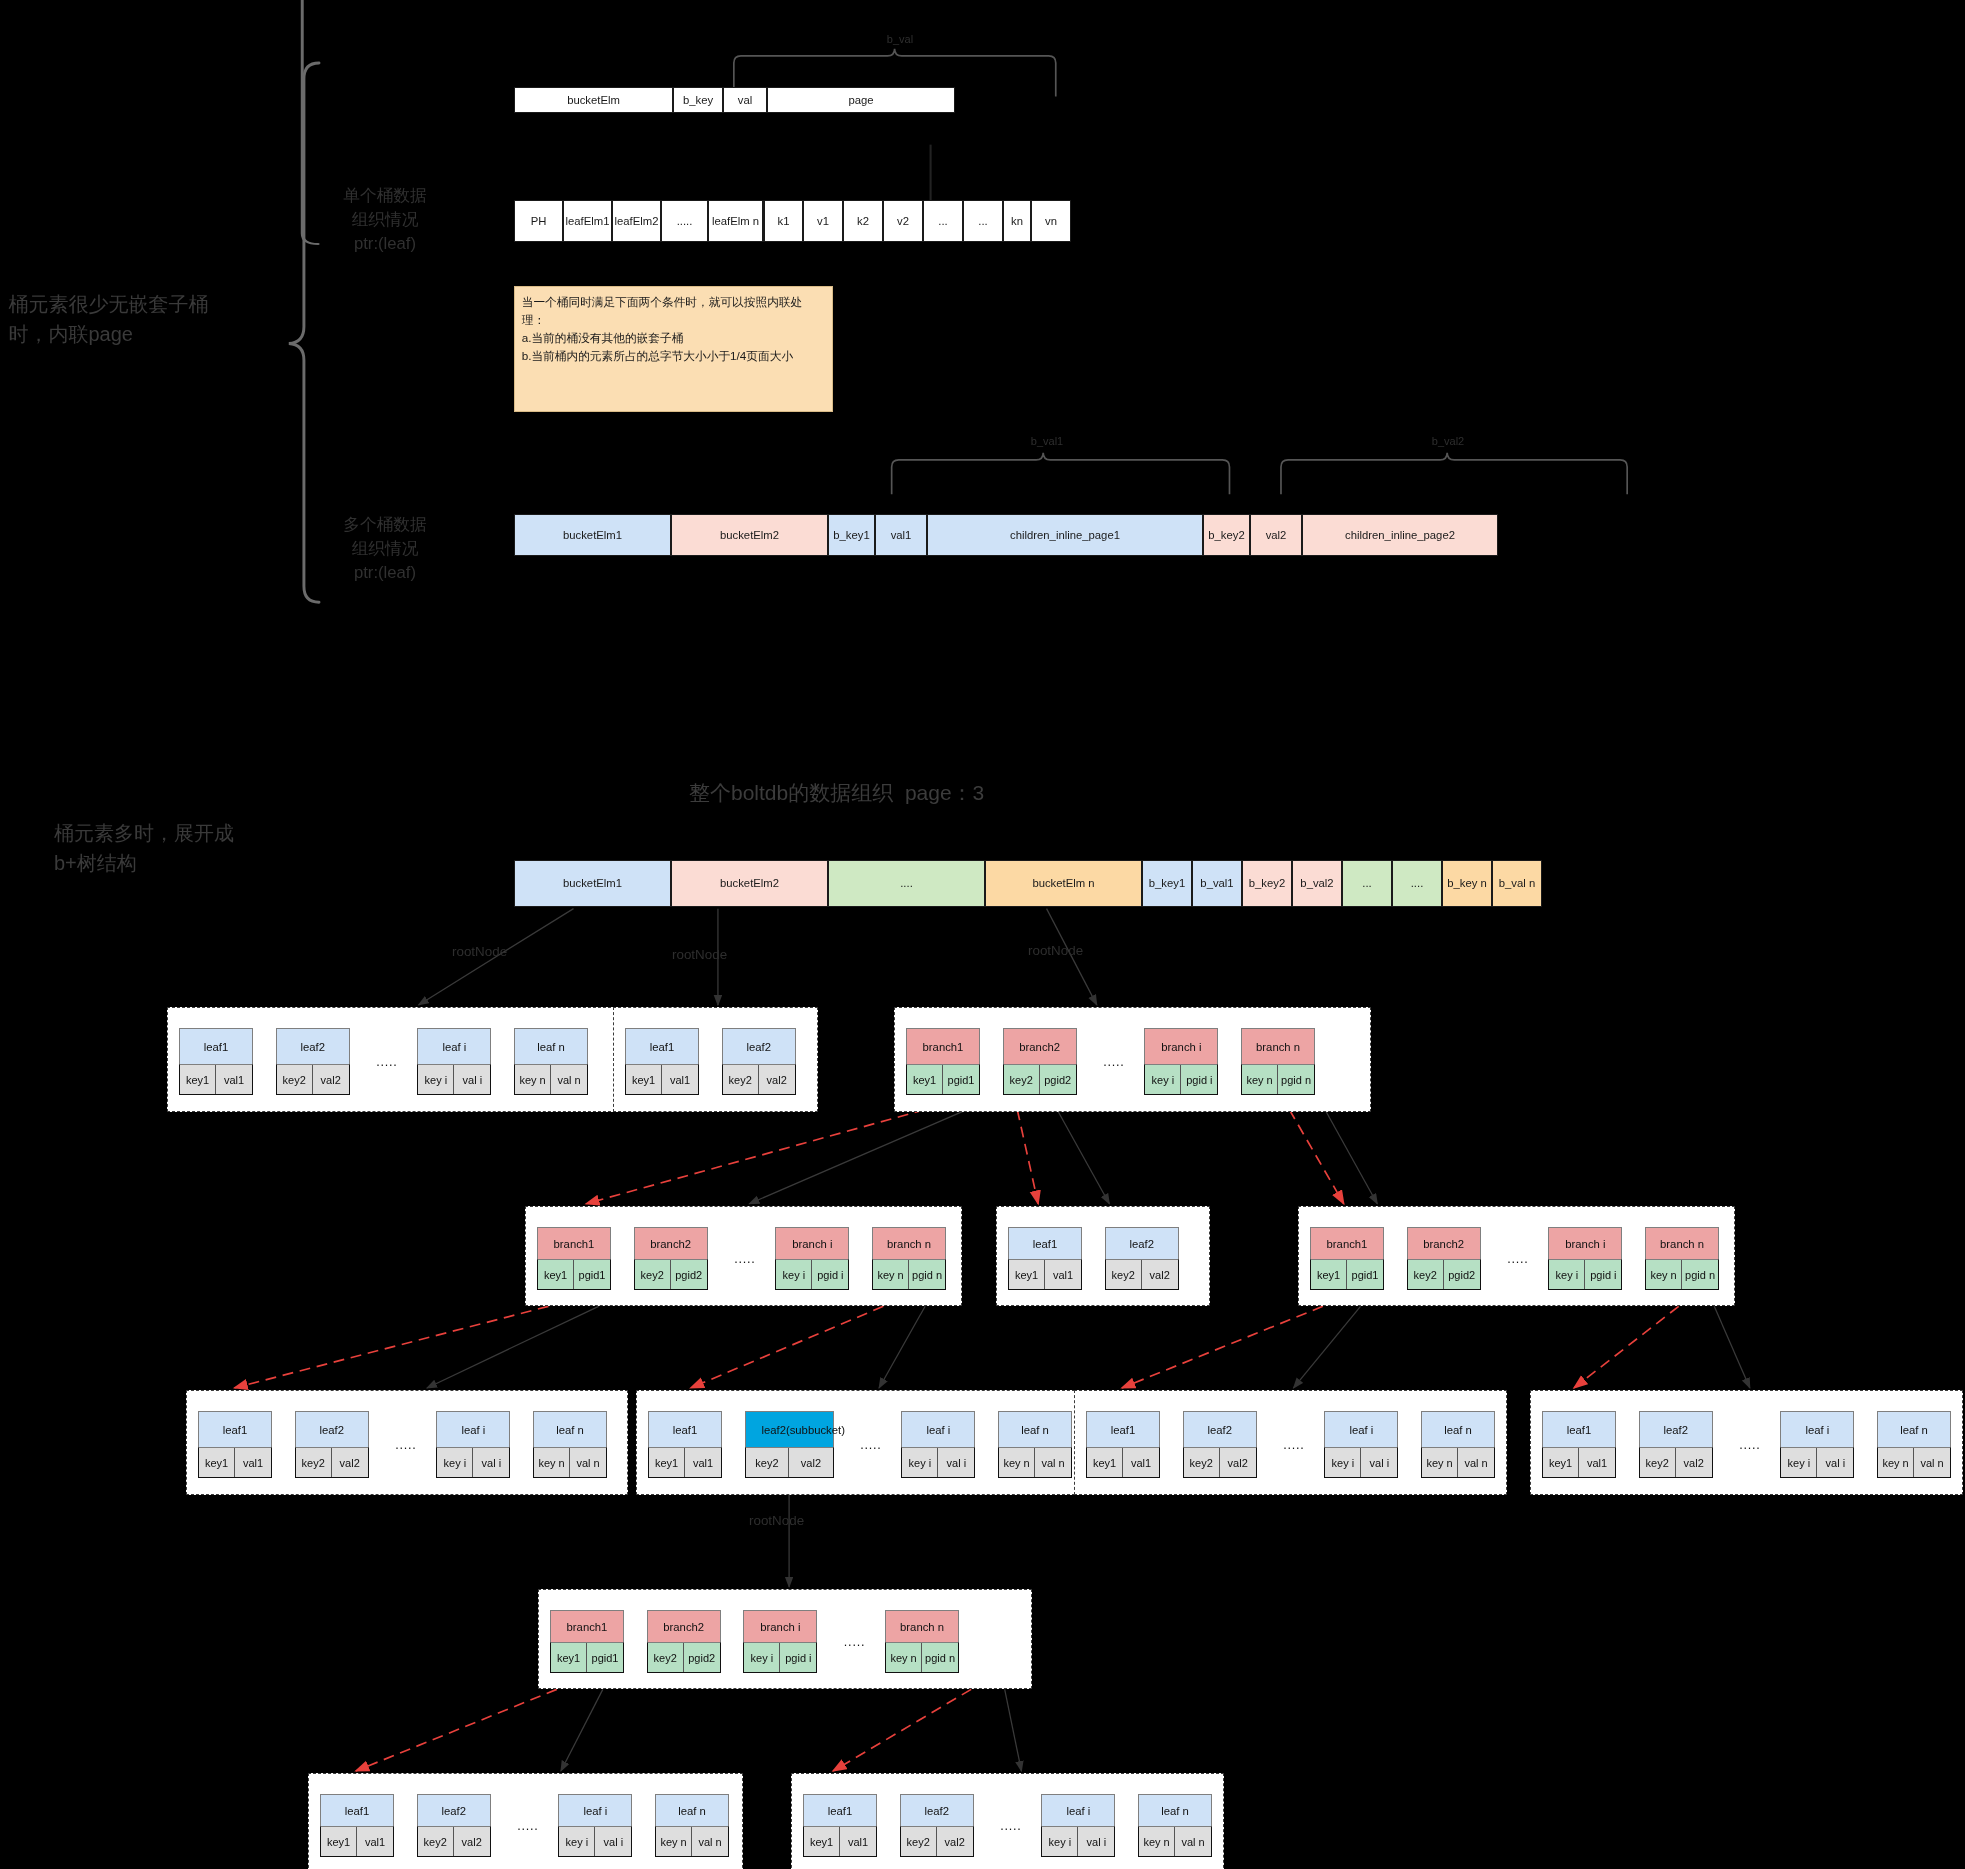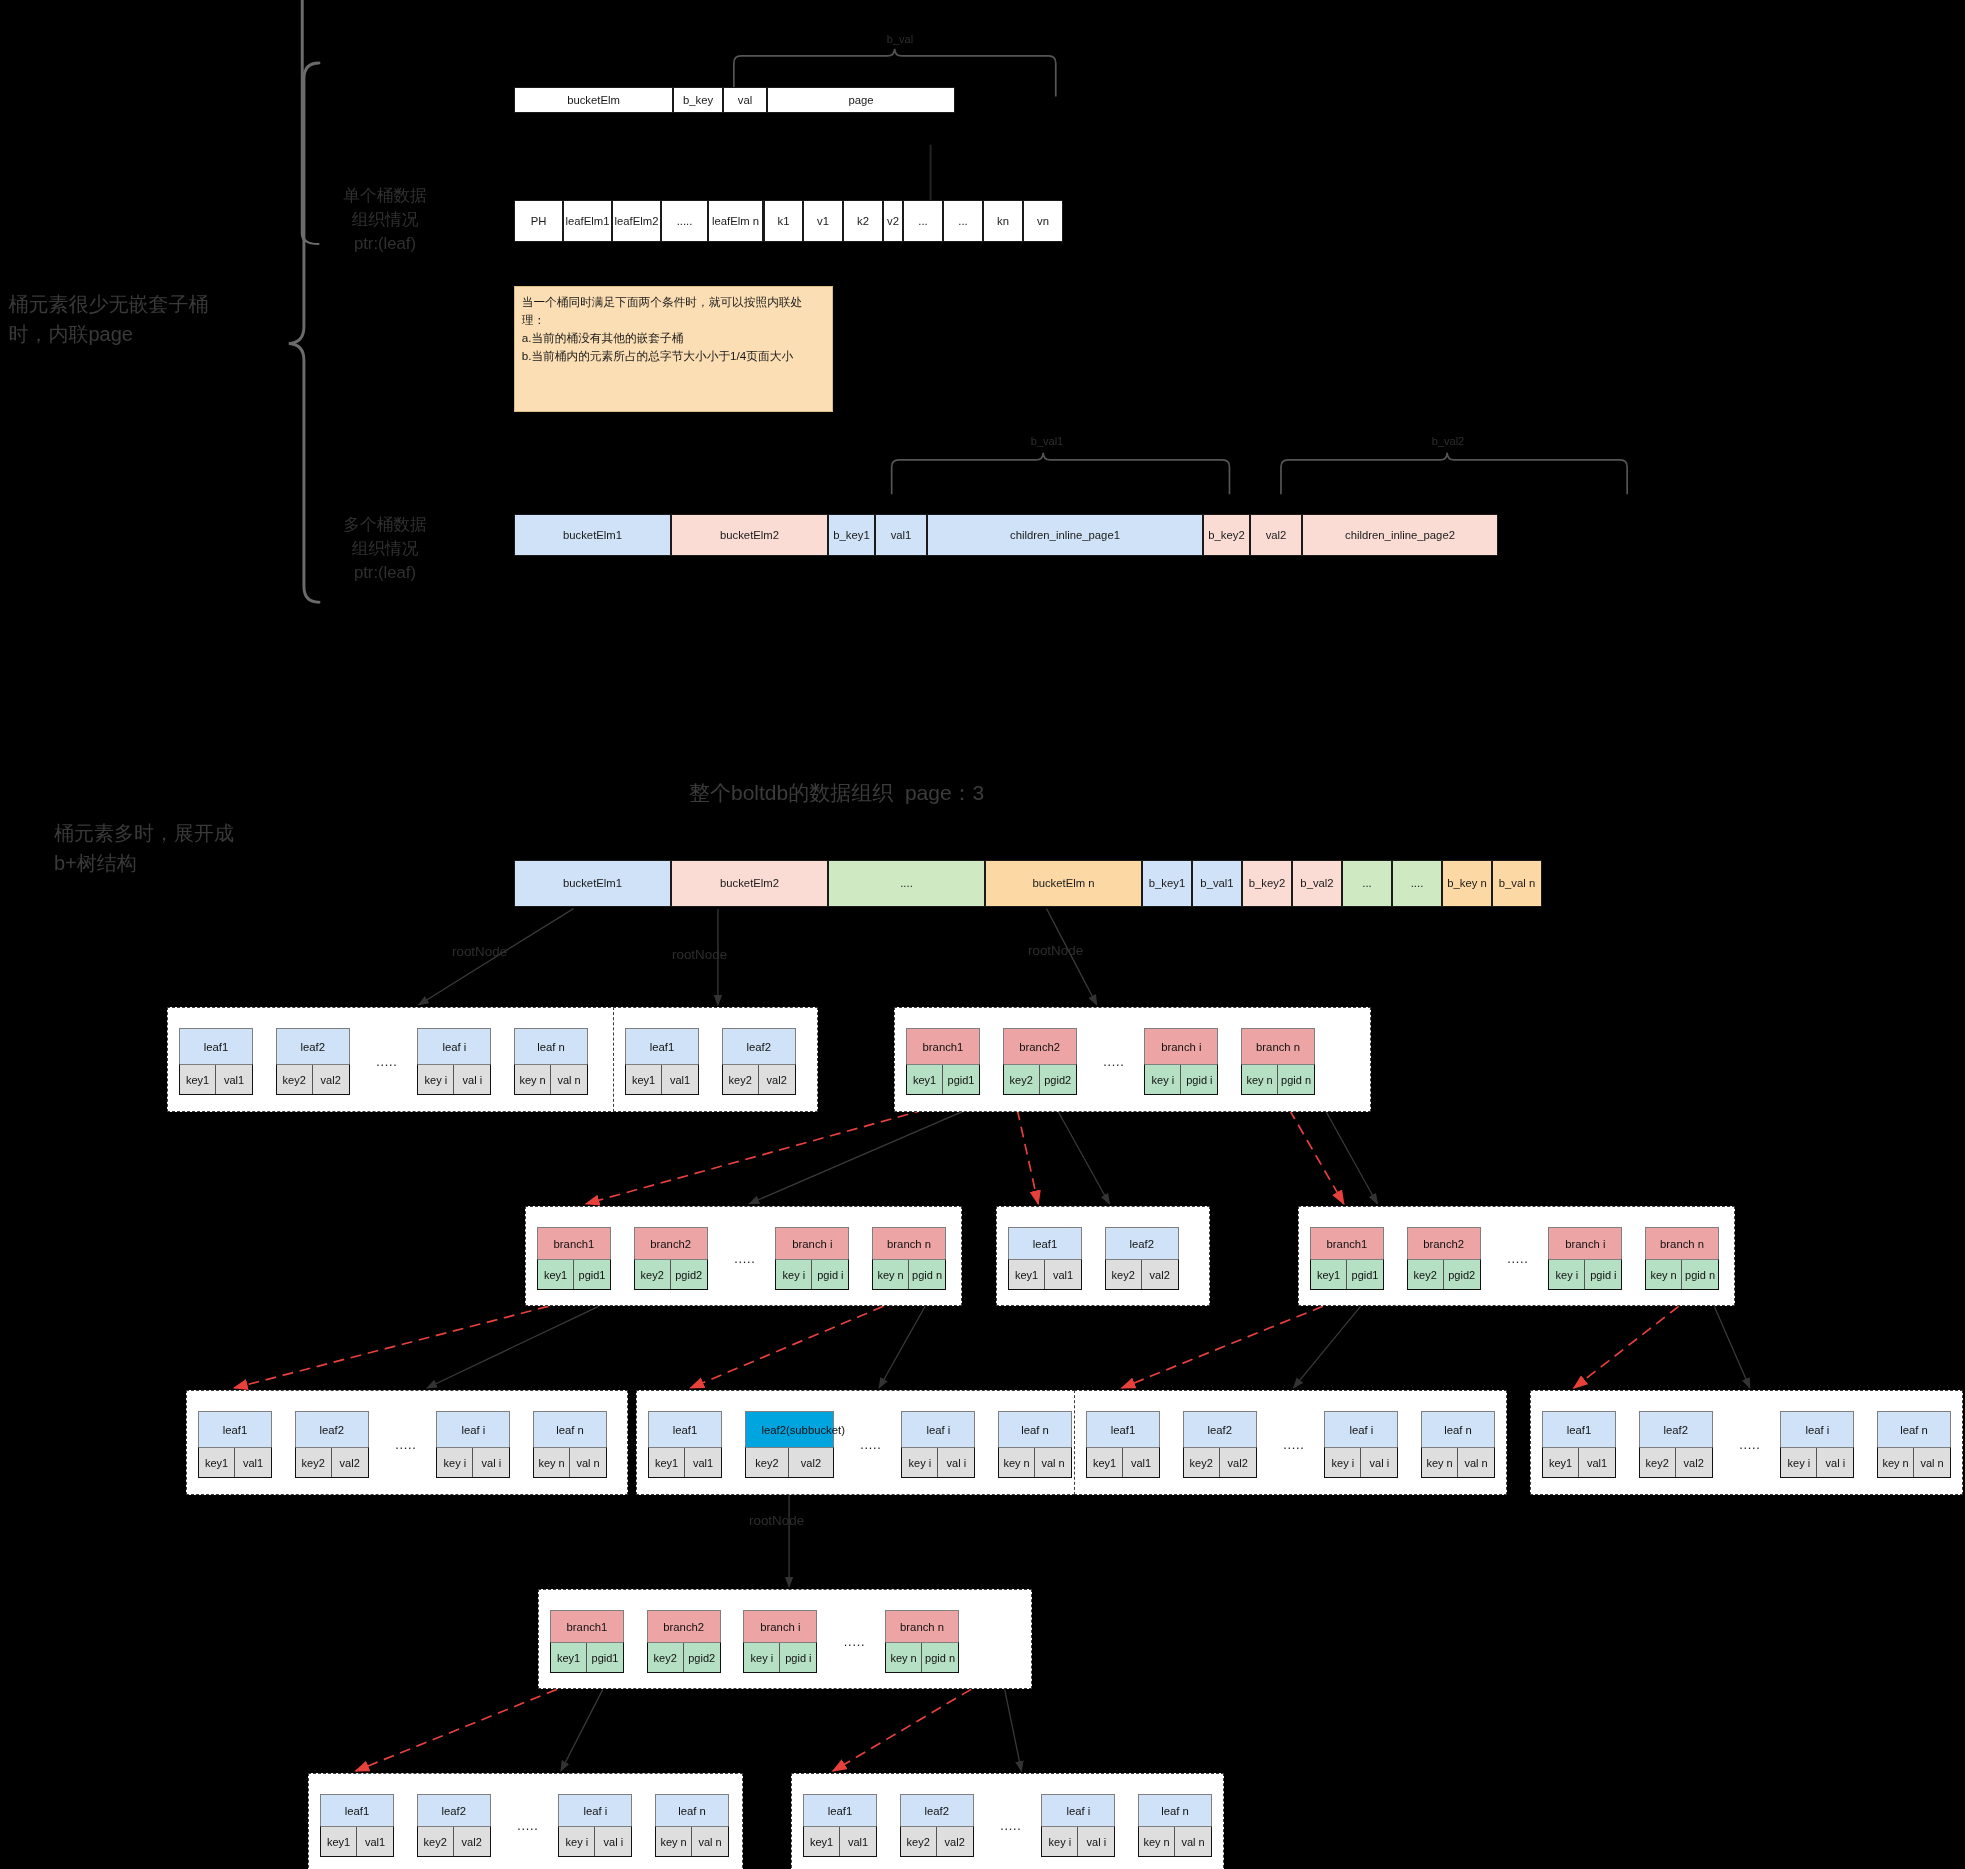--- a/index.html
+++ b/index.html
@@ -198,24 +198,24 @@
 
   <div class="cellrow" style="left:514px;top:200px;height:42px;">
       <div class="cell" style="width: 49px; height: 100%;">PH</div>
       <div class="cell" style="width: 49px; height: 100%;">leafElm1</div>
       <div class="cell" style="width: 49px; height: 100%;">leafElm2</div>
       <div class="cell" style="width: 47px; height: 100%;">.....</div>
       <div class="cell" style="width: 55px; height: 100%;">leafElm n</div>
       <div class="cell thick" style="width: 40px; height: 100%;">k1</div>
       <div class="cell" style="width: 40px; height: 100%;">v1</div>
       <div class="cell" style="width: 40px; height: 100%;">k2</div>
-      <div class="cell" style="width: 20px; height: 100%;">v2</div>
+      <div class="cell" style="width: 40px; height: 100%;">v2</div>
       <div class="cell" style="width: 40px; height: 100%;">...</div>
       <div class="cell" style="width: 40px; height: 100%;">...</div>
-      <div class="cell" style="width: 40px; height: 100%;">kn</div>
+      <div class="cell" style="width: 28px; height: 100%;">kn</div>
       <div class="cell" style="width: 40px; height: 100%;">vn</div>
     </div>
 
   <div class="cellrow" style="left:514px;top:514px;height:42px;">
       <div class="cell blue" style="width: 157px; height: 100%;">bucketElm1</div>
       <div class="cell pink" style="width: 157px; height: 100%;">bucketElm2</div>
       <div class="cell blue" style="width: 47px; height: 100%;">b_key1</div>
       <div class="cell blue" style="width: 52px; height: 100%;">val1</div>
       <div class="cell blue" style="width: 276px; height: 100%;">children_inline_page1</div>
       <div class="cell pink" style="width: 47px; height: 100%;">b_key2</div>

